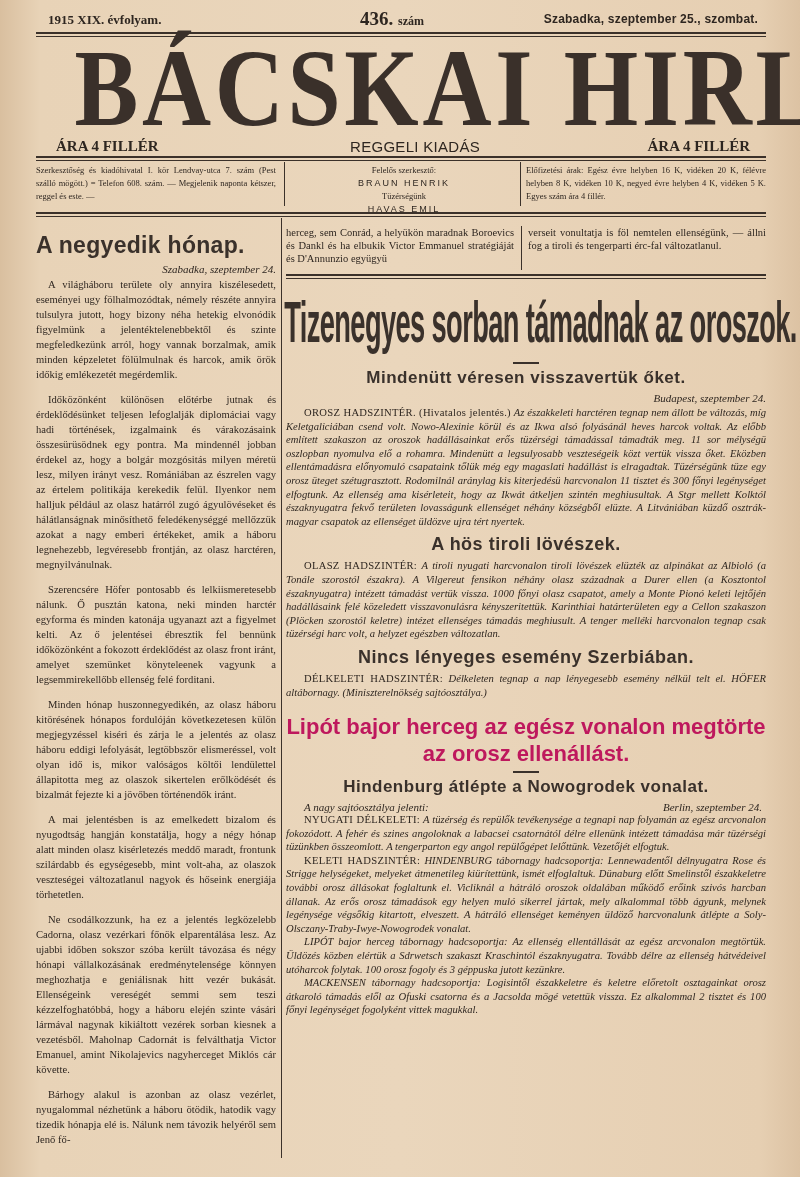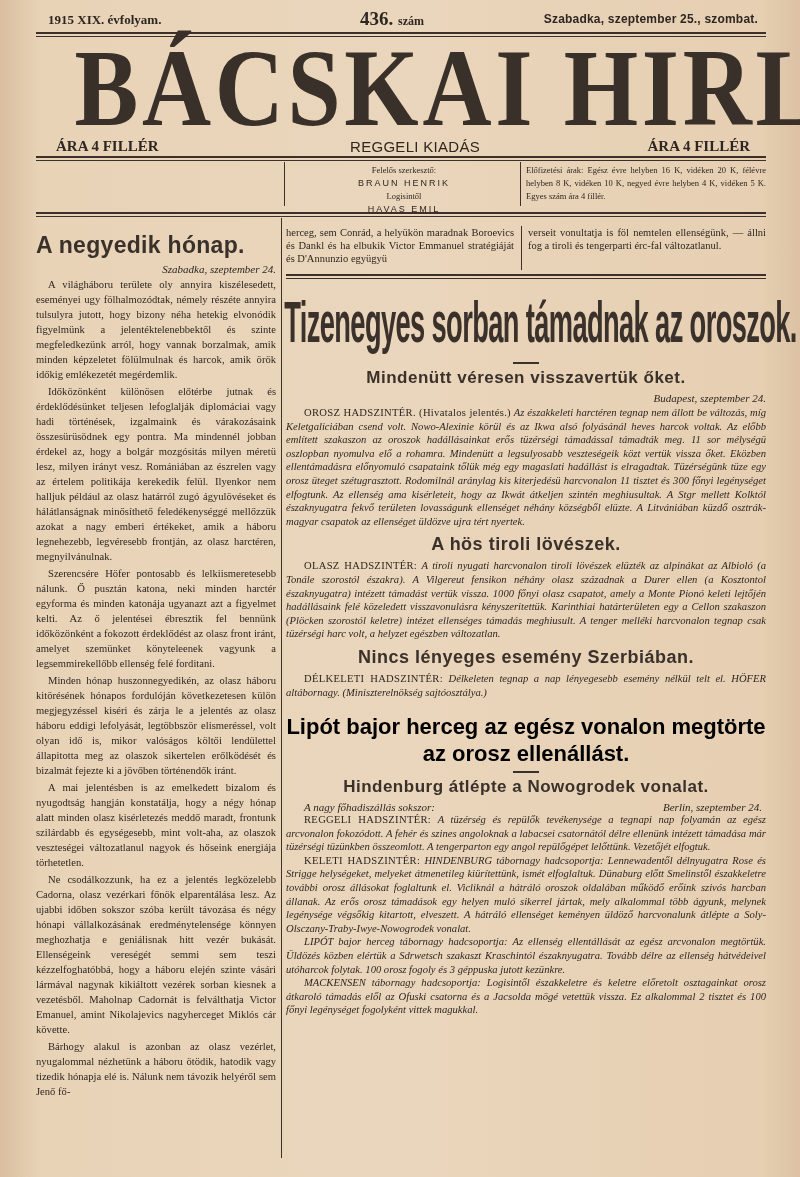--- a/index.html
+++ b/index.html
@@ -40,37 +40,37 @@
   .infobar .b .name { font-family: "Liberation Sans", sans-serif; font-weight: normal; letter-spacing: 2px; font-size: 9px; }
   .infobar .c { left: 490px; width: 240px; text-align: justify; }
   .vsep { position: absolute; border-left: 1px solid #3b312a; }
 
   
   .leftcol { position: absolute; left: 0; top: 226px; width: 240px; }
   .headline-sm { font-family: "Liberation Sans", sans-serif; font-weight: bold; font-size: 23px; color: #3a312b; margin: 6px 0 4px 0; letter-spacing: .3px; }
   .dateline { text-align: right; font-style: italic; font-size: 11px; margin: 0 0 2px 0; }
   .body { font-size: 10.6px; line-height: 15px; text-align: justify; hyphens: auto; }
   .body p { margin: 0; text-indent: 12px; }
-  .body p + p { margin-top: 2px; }
+  .body p + p { margin-top: 10px; }
 
   .topstrip { position: absolute; top: 226px; left: 250px; width: 480px; height: 48px; font-size: 10.5px; line-height: 13px; }
   .topstrip .s1 { position: absolute; left: 0; width: 228px; text-align: justify; }
   .topstrip .s2 { position: absolute; left: 242px; width: 238px; text-align: justify; }
 
   .rightcol { position: absolute; left: 250px; top: 282px; width: 480px; }
   .big-headline {
     font-family: "Liberation Sans", sans-serif; font-weight: bold; font-size: 44px; line-height: 62px;
     text-align: center; color: #3a312b; white-space: nowrap;
     transform: scaleX(0.62) scaleY(1.3); transform-origin: center top; margin-left: -150px; margin-right: -150px;
     letter-spacing: -1px; margin-bottom: 18px;
   }
   .dash { width: 26px; border-top: 2px solid #3a312b; margin: 2px auto 4px auto; }
   .sub-headline { font-family: "Liberation Sans", sans-serif; font-weight: bold; font-size: 17px; text-align: center; color: #3a312b; letter-spacing: .5px; margin: 0 0 4px 0; }
   .mid-headline { font-family: "Liberation Sans", sans-serif; font-weight: bold; font-size: 18px; text-align: center; color: #3a312b; letter-spacing: .5px; margin: 6px 0 4px 0; }
-  .big2-headline { font-family: "Liberation Sans", sans-serif; font-weight: bold; font-size: 22px; line-height: 27px; text-align: center; color: #000000; margin: 14px 0 4px 0; }
+  .big2-headline { font-family: "Liberation Sans", sans-serif; font-weight: bold; font-size: 22px; line-height: 27px; text-align: center; color: #be185d; margin: 14px 0 4px 0; }
   .ital { font-size: 10.6px; line-height: 13.6px; text-align: justify; }
   .ital p { margin: 0; text-indent: 18px; }
   .ital .lead { font-style: normal; letter-spacing: .3px; }
   .ital .txt { font-style: italic; }
   .row2 { display: flex; justify-content: space-between; font-style: italic; font-size: 11px; padding: 0 4px 0 18px; }
 </style>
 </head>
 <body>
 
 <div class="page">
@@ -86,25 +86,26 @@
     <span class="title">BÁCSKAI HIRLAP</span>
   </div>
   <div class="subline">
     <span class="l">ÁRA 4 FILLÉR</span>
     <span class="c">REGGELI KIADÁS</span>
     <span class="r">ÁRA 4 FILLÉR</span>
   </div>
   <div class="rule-double" style="top:156px;"></div>
 
   <div class="infobar">
+    <div class="col a">Szerkesztőség és kiadóhivatal I. kör Lendvay-utca 7. szám (Pest szálló mögött.) = Telefon 608. szám. — Megjelenik naponta kétszer, reggel és este. —</div>
     <div class="vsep" style="left:248px; top:2px; height:44px;"></div>
     <div class="col b">
       <div>Felelős szerkesztő:</div>
       <div class="name">BRAUN HENRIK</div>
-      <div>Logisintől</div>
+      <div>Tüzérségünk</div>
       <div class="name">HAVAS EMIL</div>
     </div>
     <div class="vsep" style="left:484px; top:2px; height:44px;"></div>
     <div class="col c">Előfizetési árak: Egész évre helyben 16 K, vidéken 20 K, félévre helyben 8 K, vidéken 10 K, negyed évre helyben 4 K, vidéken 5 K. Egyes szám ára 4 fillér.</div>
   </div>
   <div class="rule-double" style="top:212px;"></div>
 
   <div class="leftcol">
     <div class="headline-sm">A negyedik hónap.</div>
     <div class="dateline">Szabadka, szeptember 24.</div>
@@ -143,23 +144,23 @@
 
     <div class="mid-headline">Nincs lényeges esemény Szerbiában.</div>
     <div class="ital">
       <p><span class="lead">DÉLKELETI HADSZINTÉR:</span> <span class="txt">Délkeleten tegnap a nap lényegesebb esemény nélkül telt el. HÖFER altábornagy. (Miniszterelnökség sajtóosztálya.)</span></p>
     </div>
 
     <div class="big2-headline">Lipót bajor herceg az egész vonalon megtörte az orosz ellenállást.</div>
     <div class="dash"></div>
     <div class="sub-headline">Hindenburg átlépte a Nowogrodek vonalat.</div>
     <div class="row2">
-      <span>A nagy főhadiszállás sokszor:</span>
+      <span>A nagy sajtóosztálya jelenti:</span>
       <span>Berlin, szeptember 24.</span>
     </div>
     <div class="ital">
-      <p><span class="lead">REGGELI HADSZINTÉR:</span> <span class="txt">A tüzérség és repülők tevékenysége a tegnapi nap folyamán az egész arcvonalon fokozódott. A fehér és szines angoloknak a labacsei csatornától délre ellenünk intézett támadása már tüzérségi tüzünkben összeomlott. A tengerparton egy angol repülőgépet lelőttünk. Vezetőjét elfogtuk.</span></p>
+      <p><span class="lead">NYUGATI DÉLKELETI:</span> <span class="txt">A tüzérség és repülők tevékenysége a tegnapi nap folyamán az egész arcvonalon fokozódott. A fehér és szines angoloknak a labacsei csatornától délre ellenünk intézett támadása már tüzérségi tüzünkben összeomlott. A tengerparton egy angol repülőgépet lelőttünk. Vezetőjét elfogtuk.</span></p>
       <p><span class="lead">KELETI HADSZINTÉR:</span> <span class="txt">HINDENBURG tábornagy hadcsoportja: Lennewadentől délnyugatra Rose és Strigge helységeket, melyeket átmenetileg kiürítettünk, ismét elfoglaltuk. Dünaburg előtt Smelinstől északkeletre további orosz állásokat foglaltunk el. Vicliknál a hátráló oroszok oldalában működő erőink szivós harcban állanak. Az erős orosz támadások egy helyen muló sikerrel jártak, mely alkalommal több ágyunk, melynek legénysége végsőkig kitartott, elveszett. A hátráló ellenséget keményen üldöző harcvonalunk átlépte a Soly-Olsczany-Traby-Iwye-Nowogrodek vonalat.</span></p>
       <p><span class="txt">LIPÓT bajor herceg tábornagy hadcsoportja: Az ellenség ellentállását az egész arcvonalon megtörtük. Üldözés közben elértük a Sdrwetsch szakaszt Kraschintól északnyugatra. Tovább délre az ellenség hátvédeivel utóharcok folytak. 100 orosz fogoly és 3 géppuska jutott kezünkre.</span></p>
       <p><span class="txt">MACKENSEN tábornagy hadcsoportja: Logisintől északkeletre és keletre előretolt osztagainkat orosz átkaroló támadás elől az Ofuski csatorna és a Jacsolda mögé vetettük vissza. Ez alkalommal 2 tisztet és 100 főnyi legénységet fogolyként vittek magukkal.</span></p>
     </div>
   </div>
 </div>
 
 </body></html>

